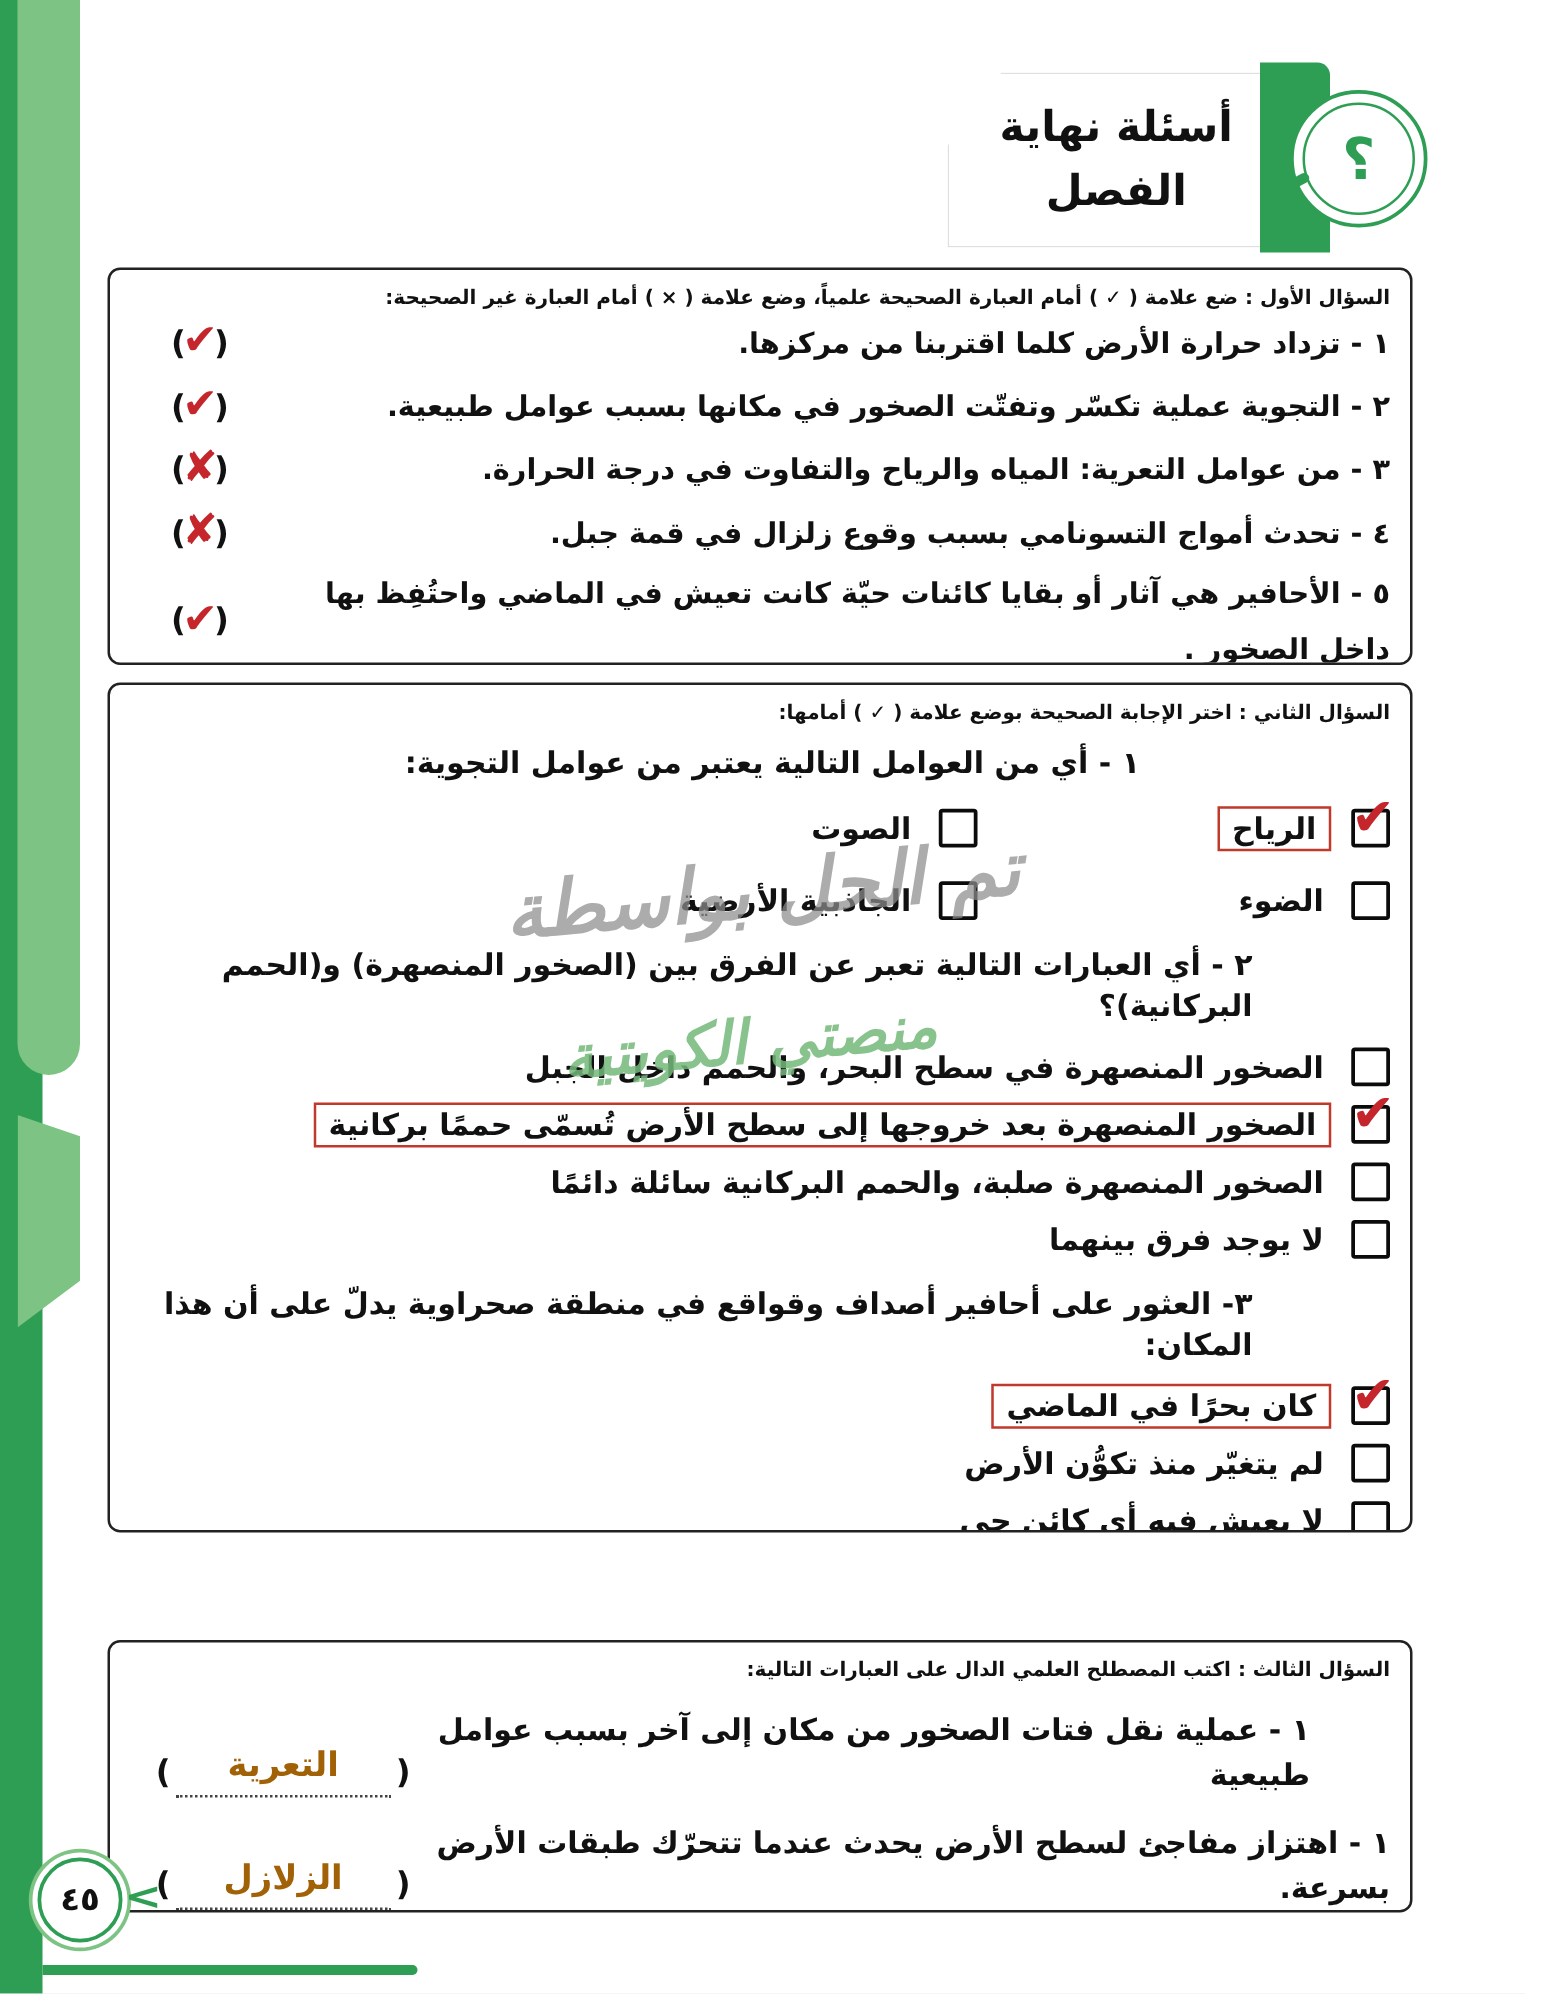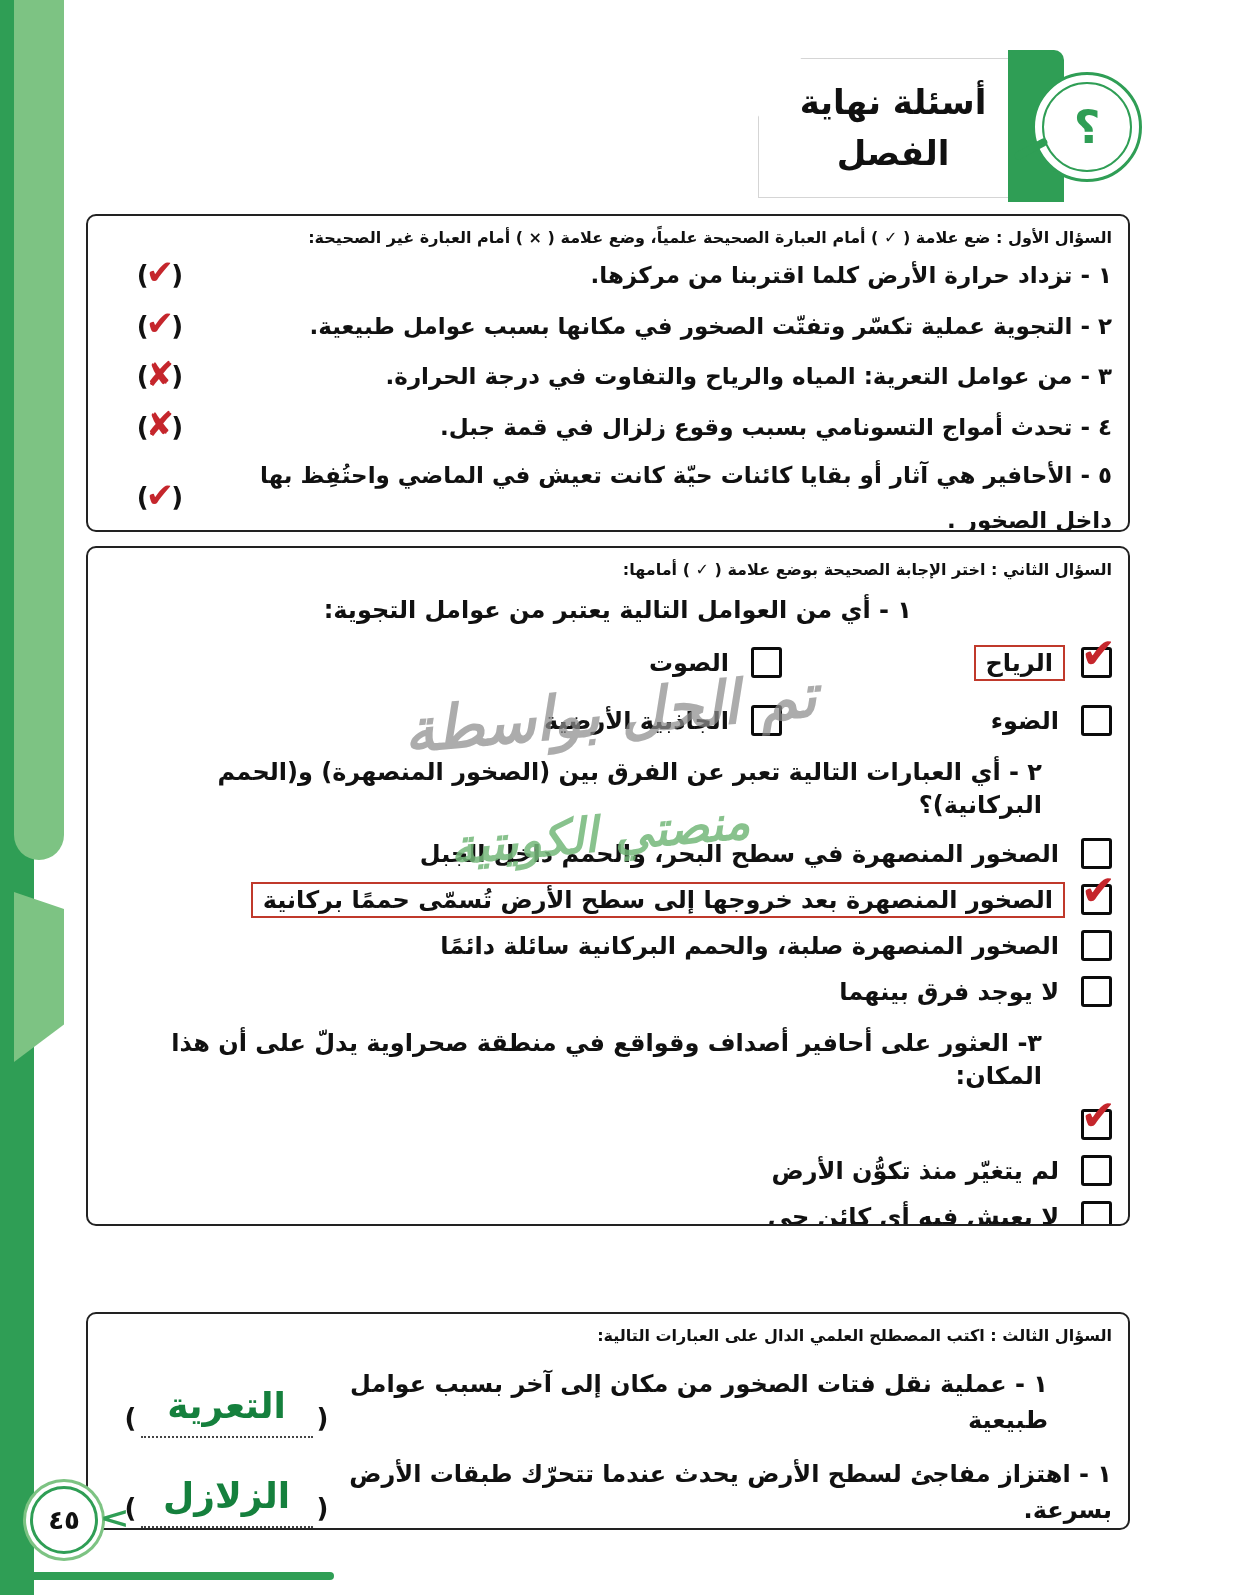--- a/index.html
+++ b/index.html
@@ -48,36 +48,36 @@
   
   .q1-row{display:flex;align-items:center;font-size:23px;line-height:1.95;}
   .q1-text{flex:1;}
   .q1-mark{width:112px;display:flex;align-items:center;justify-content:center;direction:ltr;gap:2px;flex:none;}
   .paren{font-size:26px;}
   .mark-glyph{color:#c5262c;font-size:34px;line-height:1;margin:0 -5px;transform:translateY(-3px);}
 
   
   .q2-sub{font-size:24px;margin-top:12px;line-height:1.4;}
   .sub1-indent{margin-right:200px;}
-  .sub23-indent{margin-right:70px;}
+  .sub23-indent{margin-right:110px;}
   .opt-grid{display:grid;grid-template-columns:330px 1fr;row-gap:12px;margin-top:12px;margin-bottom:6px;}
   .opt{display:flex;align-items:center;gap:16px;font-size:24px;min-height:46px;}
   .checkbox{position:relative;width:25px;height:25px;border:3.5px solid #0b0b0b;border-radius:3px;background:#fff;flex:none;}
   .cb-check{position:absolute;top:-17px;right:-7px;font-size:42px;color:#c5262c;line-height:1;}
   .opt-label{padding:1px 6px;}
   .opt-label.sel{border:2.5px solid #c0392b;padding:2px 10px;}
   .opt-list{display:flex;flex-direction:column;margin-top:8px;}
 
   
   .q3-row{display:flex;align-items:flex-end;margin-top:18px;font-size:24px;line-height:1.5;}
   .q3-text{flex:1;}
   .indent1 .q3-text{margin-right:64px;}
   .ans-cell{width:245px;display:flex;align-items:flex-end;justify-content:center;direction:ltr;gap:4px;flex:none;}
   .ans-paren{font-size:26px;}
-  .ans-dots{width:172px;border-bottom:2.5px dotted #444;text-align:center;color:#15803d;font-size:36px;padding-bottom:3px;}
+  .ans-dots{width:172px;border-bottom:2.5px dotted #444;text-align:center;color:#a16207;font-size:27px;padding-bottom:3px;}
 
   
   .wm1{position:absolute;left:300px;top:678px;width:620px;font-size:60px;color:#8d8d8d;opacity:.72;
     transform:rotate(-5deg);font-style:italic;z-index:4;pointer-events:none;text-align:center;}
   .wm2{position:absolute;left:360px;top:806px;width:480px;font-size:48px;color:#74b87a;opacity:.85;
     transform:rotate(-5deg);font-style:italic;z-index:4;pointer-events:none;text-align:center;}
 </style>
 </head>
 <body>
 
@@ -199,20 +199,21 @@
         <span class="opt-label">لا يوجد فرق بينهما</span>
       </div>
     </div>
 
     <div class="q2-sub sub23-indent">٣- العثور على أحافير أصداف وقواقع في منطقة صحراوية يدلّ على أن هذا المكان:</div>
     <div class="opt-list">
       <div class="opt">
         <span class="checkbox">
             <span class="cb-check">✔</span>
           </span>
+        <span class="opt-label sel">كان بحرًا في الماضي</span>
       </div>
       <div class="opt">
         <span class="checkbox"></span>
         <span class="opt-label">لم يتغيّر منذ تكوُّن الأرض</span>
       </div>
       <div class="opt">
         <span class="checkbox"></span>
         <span class="opt-label">لا يعيش فيه أي كائن حي</span>
       </div>
       <div class="opt">

